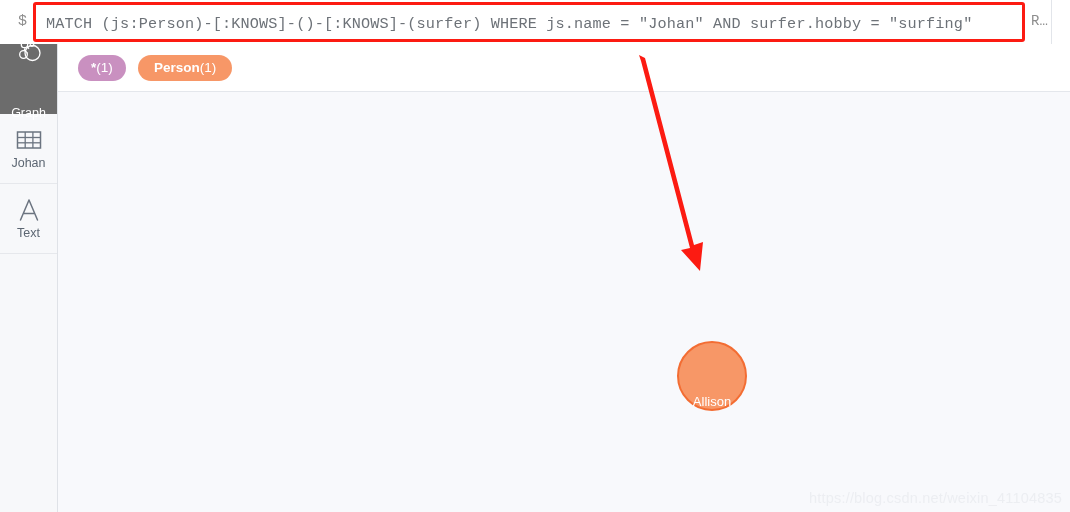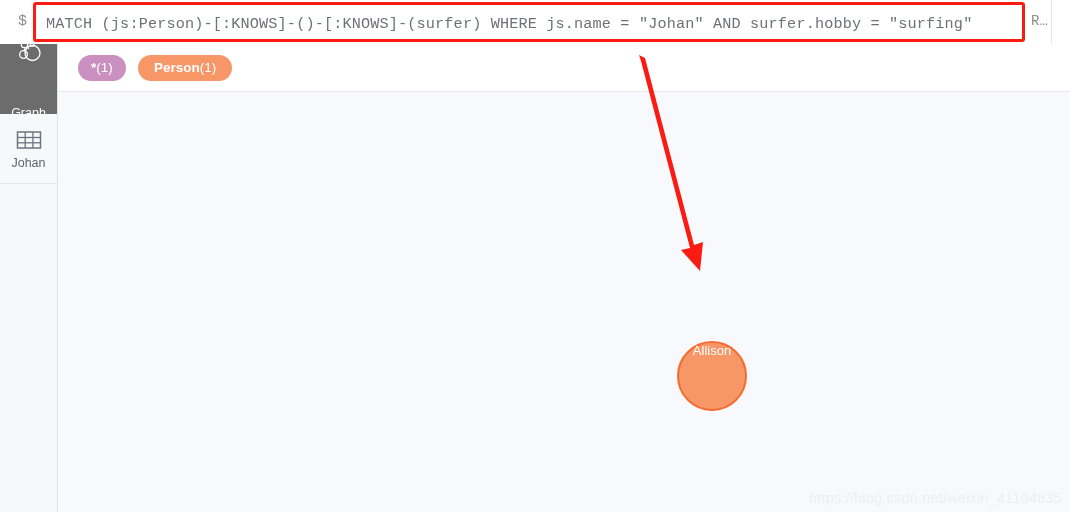--- a/index.html
+++ b/index.html
@@ -175,21 +175,21 @@
     position: absolute;
     left: 619px;
     top: 249px;
     width: 70px;
     height: 70px;
     border-radius: 50%;
     background: #f79767;
     border: 2px solid #f36d33;
     box-sizing: border-box;
     display: flex;
-    align-items: flex-start;
+    align-items: flex-end;
     justify-content: center;
     cursor: pointer;
   }
   #node-allison .node-label {
     color: #ffffff;
     font-size: 13px;
     pointer-events: none;
   }
 
   
@@ -248,20 +248,28 @@
         <rect x="1.5" y="3" width="23" height="16" fill="none" stroke="#6b7480" stroke-width="1.5"></rect>
         <line x1="1.5" y1="8.5" x2="24.5" y2="8.5" stroke="#6b7480" stroke-width="1.3"></line>
         <line x1="1.5" y1="13.8" x2="24.5" y2="13.8" stroke="#6b7480" stroke-width="1.3"></line>
         <line x1="9.2" y1="3" x2="9.2" y2="19" stroke="#6b7480" stroke-width="1.3"></line>
         <line x1="16.9" y1="3" x2="16.9" y2="19" stroke="#6b7480" stroke-width="1.3"></line>
       </svg>
     </span>
     <span class="side-label">Johan</span>
   </div>
 
+  <div class="side-item">
+    <span class="side-icon">
+      <svg width="26" height="24" viewBox="0 0 26 24">
+        <path d="M13 2 L4.5 22 M13 2 L21.5 22 M7.8 15.5 L18.2 15.5" fill="none" stroke="#6b7480" stroke-width="1.5" stroke-linecap="round"></path>
+      </svg>
+    </span>
+    <span class="side-label">Text</span>
+  </div>
 
 
 </div>
 
 <div id="main">
 
   <div id="chips-bar">
     <div class="chip" id="chip-all">
       <span class="chip-name">*</span><span class="chip-count">(1)</span>
     </div>

